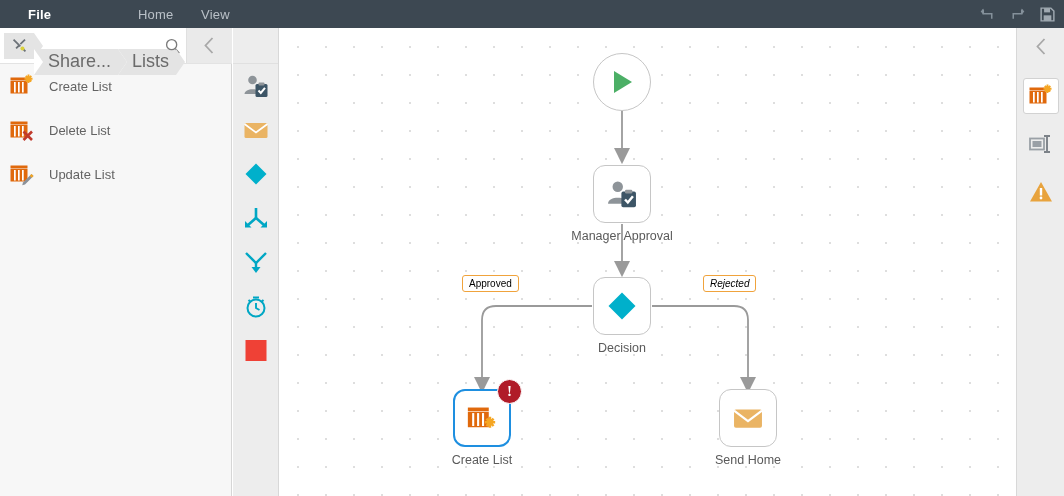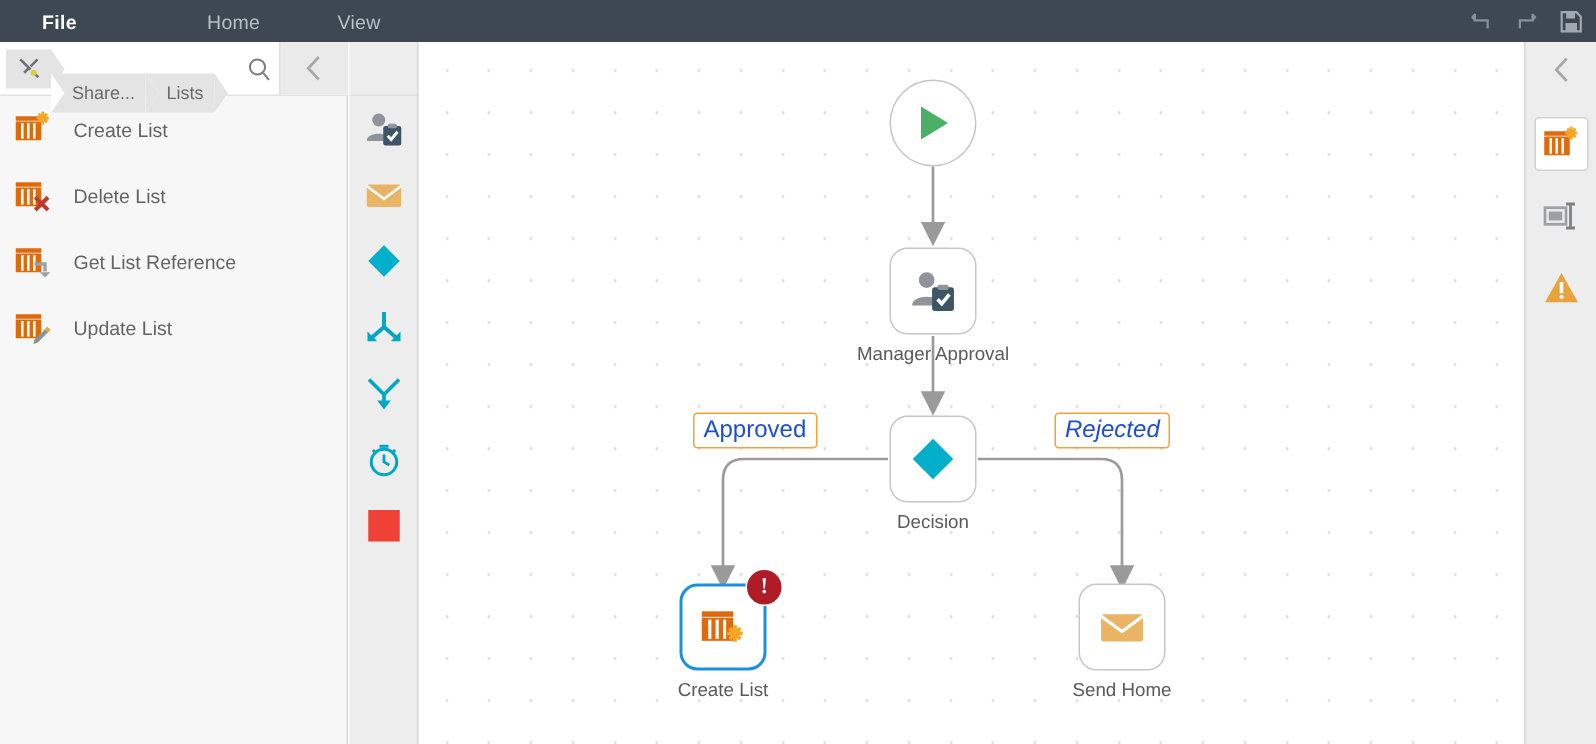--- a/index.html
+++ b/index.html
@@ -16,21 +16,21 @@
     position: absolute; left: 0; top: 0; width: 1064px; height: 28px;
     background: #3d4852; display: flex; align-items: center;
   }
   .menu-item {
     color: #b9c0c7; font-size: 13px; letter-spacing: .2px;
     padding: 0 6px; cursor: default;
   }
   .menu-item.active { color: #ffffff; font-weight: bold; }
   .mi-file { position: absolute; left: 22px; }
   .mi-home { position: absolute; left: 88px; margin-left: 44px; }
-  .mi-view { position: absolute; left: 195px; margin-left: 24px; }
+  .mi-view { position: absolute; left: 195px; }
 
   .titlebar-tools {
     position: absolute; right: 8px; top: 0; height: 28px;
     display: flex; align-items: center; gap: 13px;
   }
   .tb-ico { width: 17px; height: 17px; opacity: .88; cursor: pointer; }
 
   
   .sidebar {
     position: absolute; left: 0; top: 28px; width: 232px; height: 468px;
@@ -45,21 +45,21 @@
     width: 30px; height: 26px; background: #e4e4e4;
     display: flex; align-items: center; justify-content: center;
     position: relative; margin-left: 4px;
   }
   .crumb-tools::after {
     content: ""; position: absolute; right: -9px; top: 0;
     border-top: 13px solid transparent; border-bottom: 13px solid transparent;
     border-left: 9px solid #e4e4e4;
   }
   .crumb {
-    height: 26px; background: #e4e4e4; color: #6b6b6b; font-size: 12px;
+    height: 26px; background: #e4e4e4; color: #6b6b6b; font-size: 18px;
     display: flex; align-items: center; padding: 0 7px 0 14px;
     position: relative;
     margin-top: 32px;
   }
   .crumb::after {
     content: ""; position: absolute; right: -9px; top: 0; z-index: 2;
     border-top: 13px solid transparent; border-bottom: 13px solid transparent;
     border-left: 9px solid #e4e4e4;
   }
   .crumb::before {
@@ -129,21 +129,21 @@
   .err-badge {
     position: absolute; right: -11px; top: -10px;
     width: 25px; height: 25px; border-radius: 50%;
     background: #b01b28; border: 1.5px solid #ffffff;
     display: flex; align-items: center; justify-content: center;
     color: #ffffff; font-size: 15px; font-weight: bold;
     font-family: "Liberation Serif", serif; line-height: 1;
   }
   .edge-label {
     position: absolute; background: #ffffff; border: 1px solid #f0a33c;
-    border-radius: 3px; color: #1d4ed8; font-size: 16px;
+    border-radius: 3px; color: #000000; font-size: 10px;
     padding: 2px 6px; white-space: nowrap; cursor: pointer;
   }
 
   
   .rightpanel {
     position: absolute; right: 0; top: 28px; width: 48px; height: 468px;
     background: #ededed; border-left: 1px solid #d8d8d8;
   }
   .rp-collapse {
     width: 48px; height: 36px; display: flex;
@@ -237,32 +237,20 @@
           <rect x="1.5" y="4.5" width="17" height="3" fill="#e0690c"></rect>
           <rect x="1.5" y="8" width="17" height="12.5" fill="#e0690c"></rect>
           <rect x="5" y="9" width="1.7" height="10.5" fill="#ffffff"></rect>
           <rect x="9" y="9" width="1.7" height="10.5" fill="#ffffff"></rect>
           <rect x="13" y="9" width="1.7" height="10.5" fill="#ffffff"></rect>
           <path d="M14.5 14.5 L23 23 M23 14.5 L14.5 23" stroke="#c0392b" stroke-width="2.6" fill="none"></path>
         </svg>
         <span class="pi-label">Delete List</span>
       </div>
 
-      <div class="palette-item">
-        <svg class="pi-icon" viewBox="0 0 26 26">
-          <rect x="1.5" y="4.5" width="17" height="3" fill="#e0690c"></rect>
-          <rect x="1.5" y="8" width="17" height="12.5" fill="#e0690c"></rect>
-          <rect x="5" y="9" width="1.7" height="10.5" fill="#ffffff"></rect>
-          <rect x="9" y="9" width="1.7" height="10.5" fill="#ffffff"></rect>
-          <rect x="13" y="9" width="1.7" height="10.5" fill="#ffffff"></rect>
-          <path d="M14 15 L21 15 L21 20" stroke="#9aa0a6" stroke-width="2.2" fill="none"></path>
-          <path d="M21 24 L17.5 20.5 L24.5 20.5 Z" fill="#9aa0a6"></path>
-        </svg>
-        <span class="pi-label">Get List Reference</span>
-      </div>
 
       <div class="palette-item">
         <svg class="pi-icon" viewBox="0 0 26 26">
           <rect x="1.5" y="4.5" width="17" height="3" fill="#e0690c"></rect>
           <rect x="1.5" y="8" width="17" height="12.5" fill="#e0690c"></rect>
           <rect x="5" y="9" width="1.7" height="10.5" fill="#ffffff"></rect>
           <rect x="9" y="9" width="1.7" height="10.5" fill="#ffffff"></rect>
           <rect x="13" y="9" width="1.7" height="10.5" fill="#ffffff"></rect>
           <path d="M22.5 13 L24.5 15 L16 23.5 L13.2 24.3 L14 21.5 Z" fill="#8a9199"></path>
           <path d="M22.5 13 L24.5 15 L22.8 16.7 L20.8 14.7 Z" fill="#f5a623"></path>

